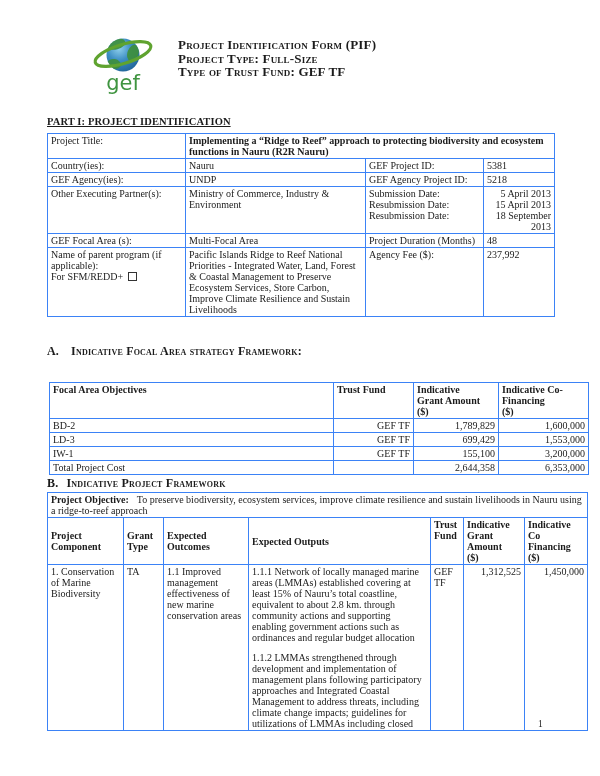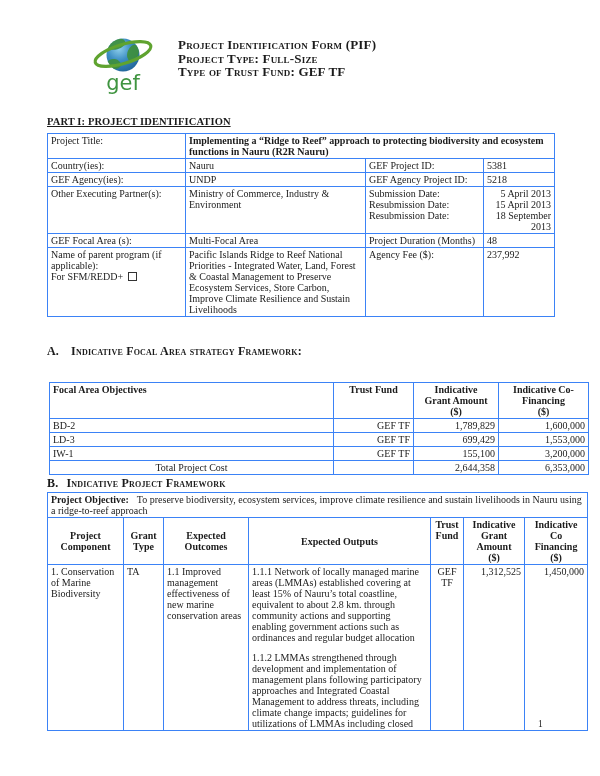--- a/index.html
+++ b/index.html
@@ -19,21 +19,21 @@
     position:absolute; left:47px; top:116px;
     font-size:10.5px; font-weight:bold; text-decoration:underline; letter-spacing:0.1px;
   }
   table { border-collapse:collapse; table-layout:fixed; }
   td,th {
     border:1px solid #3b82f6; vertical-align:top;
     font-size:10px; line-height:11px; padding:1px 3px;
     font-weight:normal; text-align:left;
   }
   .b { font-weight:bold; }
-  .ctr { text-align:center; }
+  .ctr { text-align:left; }
   .rt { text-align:right; }
   .vmid { vertical-align:middle; }
   .t1 { position:absolute; left:47px; top:133px; width:507px; }
   .ta { position:absolute; left:49px; top:382px; width:539px; }
   .tb { position:absolute; left:47px; top:492px; width:540px; }
   .sec-head {
     position:absolute; left:47px; font-weight:bold; font-variant:small-caps;
     font-size:12px; letter-spacing:0.2px;
   }
   .sec-head-a { top:344px; }

